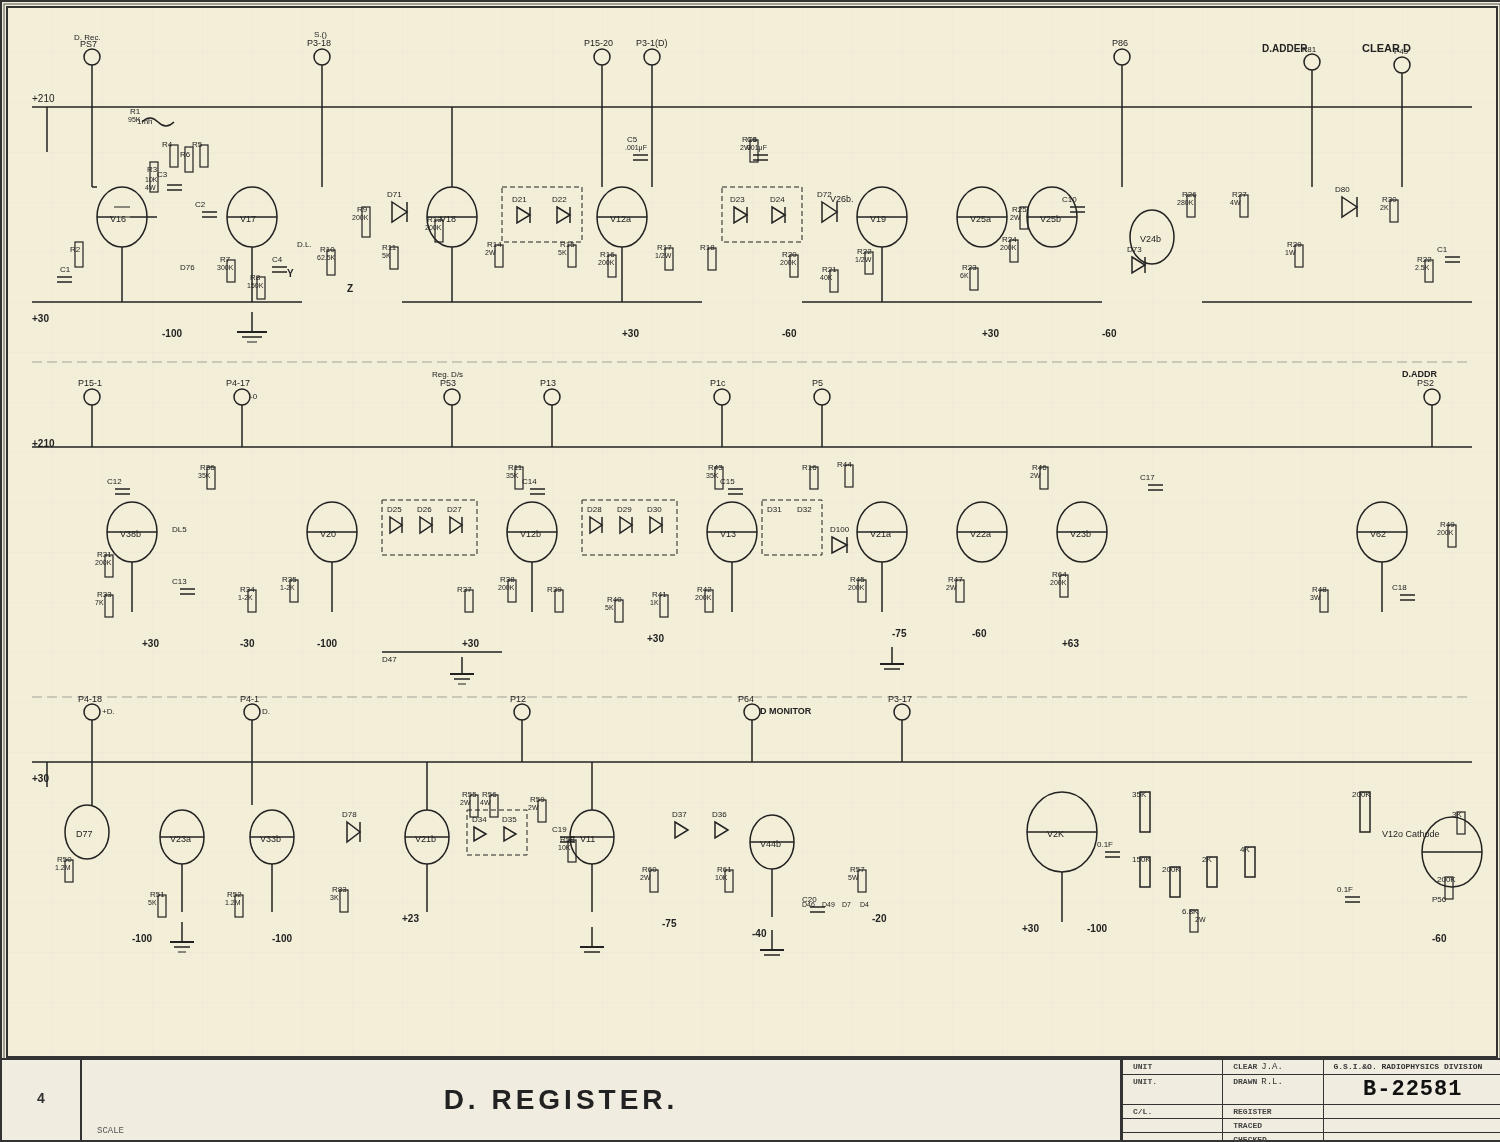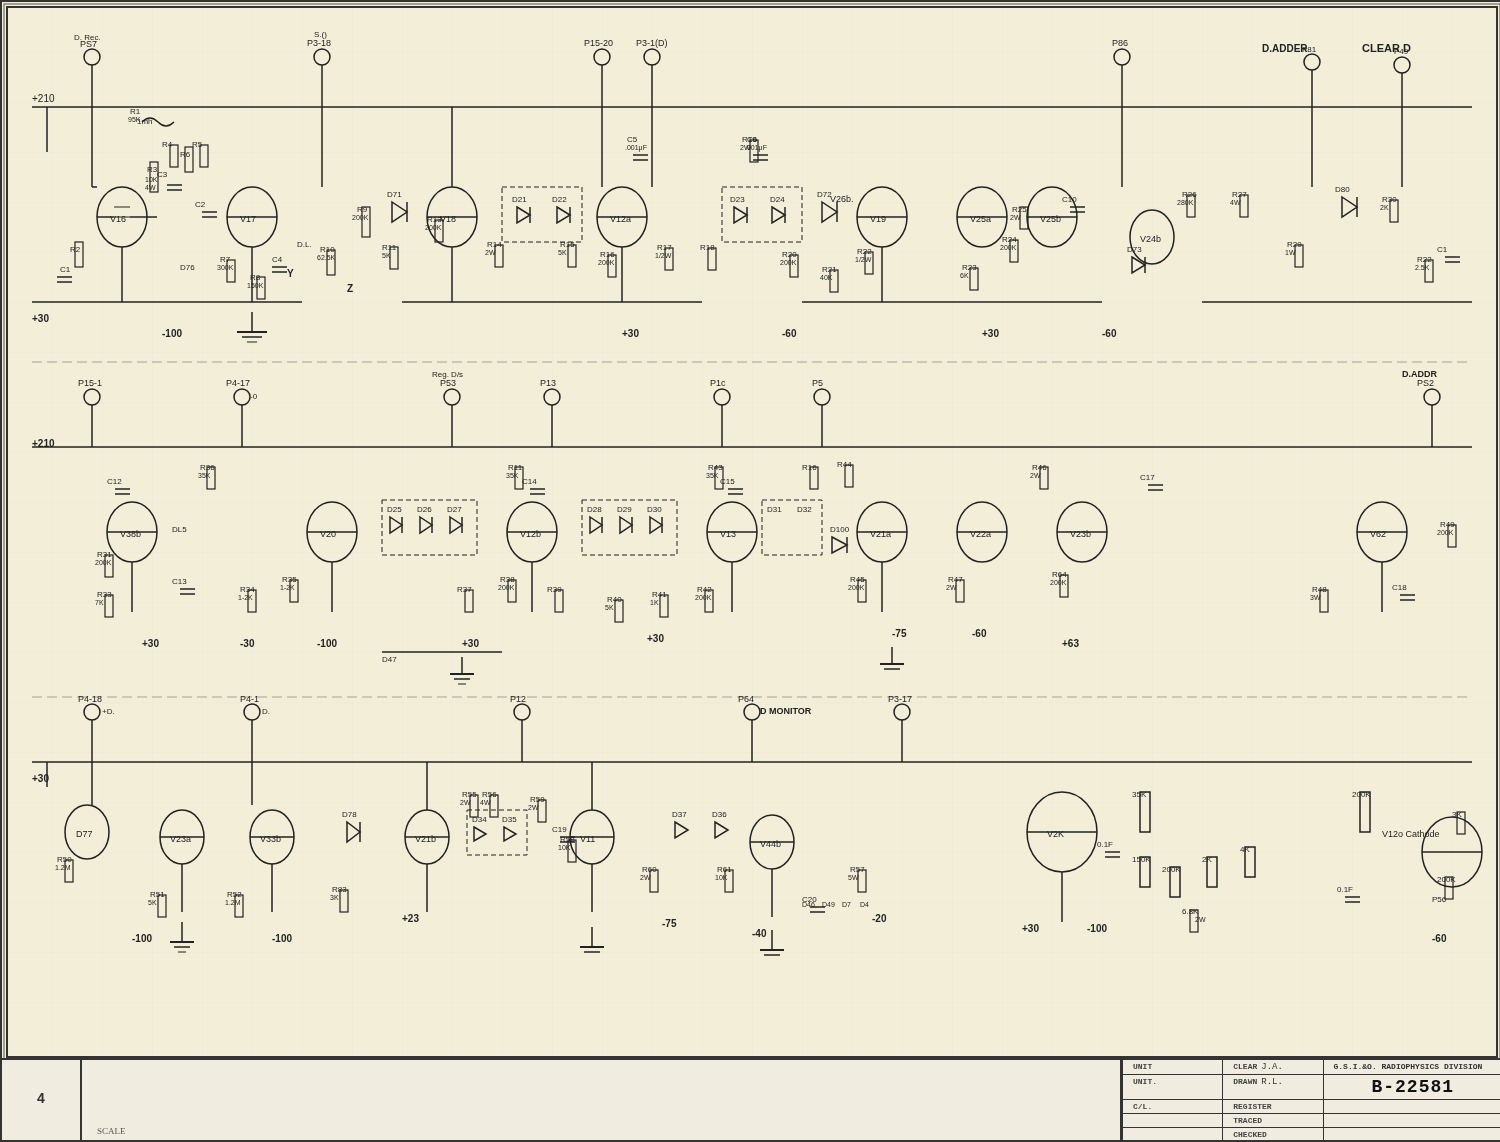--- a/index.html
+++ b/index.html
@@ -98,21 +98,21 @@
     }
 
     .info-cell-label {
       font-weight: bold;
       font-size: 8px;
       color: #444;
       margin-right: 4px;
     }
 
     #drawing-number {
-      font-size: 18px;
+      font-size: 22px;
       font-weight: bold;
       color: #111;
       letter-spacing: 1px;
     }
 
     
     #page-num {
       position: absolute;
       bottom: 0;
       left: 0;
@@ -880,23 +880,24 @@
 
     </svg>
   </div>
 
   <div id="title-block">
     <div id="page-num">
       <span>4</span>
     </div>
 
     <div id="title-main">
-      <div style="position:absolute; bottom:4px; left:95px; font-size:9px; color:#555;font-family:Liberation Serif, serif;">
+      <div style="position:absolute; bottom:4px; left:95px; font-size:9px; color:#555;">
         <span>SCALE</span>
       </div>
+      <span id="title-text">D. REGISTER.</span>
     </div>
 
     <div id="title-info-block">
 
       <div class="info-row">
         <div class="info-cell">
           <span class="info-cell-label">UNIT</span>
         </div>
         <div class="info-cell">
           <span class="info-cell-label">CLEAR</span>

